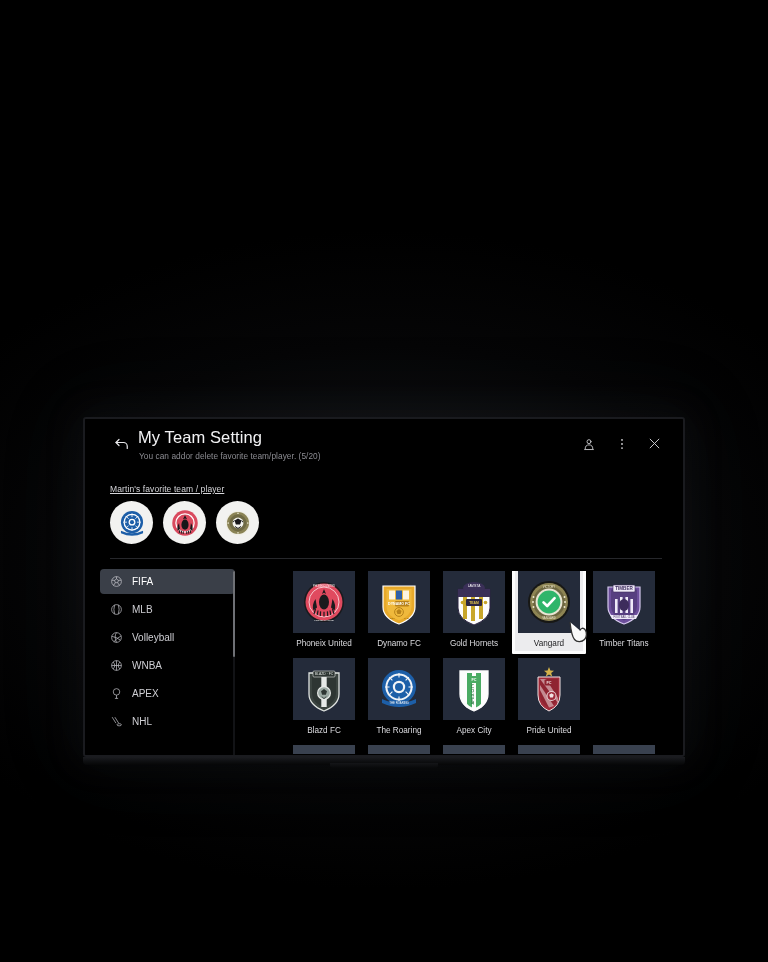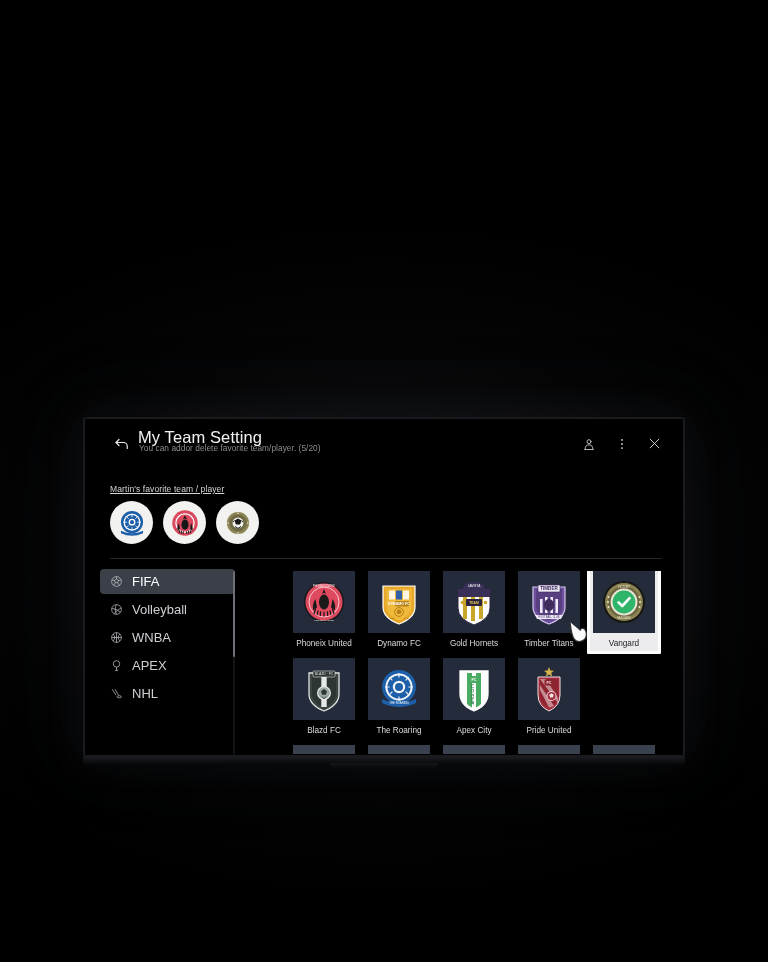--- a/index.html
+++ b/index.html
@@ -56,21 +56,21 @@
     width: 20px; height: 20px;
     color: #e9e9ec;
     display: flex; align-items: center; justify-content: center;
   }
   .title {
     position: absolute; left: 53px; top: 9px;
     font-size: 16.5px; font-weight: 400; color: #f2f2f4;
     letter-spacing: .1px;
   }
   .subtitle {
-    position: absolute; left: 54px; top: 24px;
+    position: absolute; left: 54px; top: 32px;
     font-size: 8.3px; color: #8c8c92; letter-spacing: .05px;
   }
   .hdr-actions {
     position: absolute; right: 20px; top: 16px;
     display: flex; align-items: center; gap: 16px;
   }
   .hdr-icon {
     width: 17px; height: 17px; color: #d2d2d6;
     display: flex; align-items: center; justify-content: center;
   }
@@ -101,21 +101,21 @@
     position: absolute; left: 15px; top: 150px;
     width: 135px; bottom: 0;
     overflow: hidden;
   }
   .side-item {
     display: flex; align-items: center; gap: 9px;
     height: 25px; padding: 4px 10px;
     border-radius: 4px;
     margin-bottom: 3px;
     color: #cfcfd4;
-    font-size: 13px;
+    font-size: 10px;
   }
   .side-item.active { background: #3a3f48; color: #fff; }
   .side-icon { width: 13px; height: 13px; flex: 0 0 13px; color: #c8c8cd; }
   .sb-track {
     position: absolute; left: 148px; top: 152px;
     width: 2px; height: 188px;
     background: #121316;
   }
   .sb-thumb {
     position: absolute; left: 148px; top: 152px;
@@ -267,20 +267,29 @@
           <span class="side-icon">
             <svg width="13" height="13" viewBox="0 0 24 24" fill="none" stroke="currentColor" stroke-width="1.3">
               <circle cx="12" cy="12" r="9"></circle>
               <path d="M12 7.2 L15.6 9.9 L14.2 14.2 L9.8 14.2 L8.4 9.9 Z"></path>
               <path d="M12 3 V7.2 M3.4 9.6 L8.4 9.9 M20.6 9.6 L15.6 9.9 M6.5 19.4 L9.8 14.2 M17.5 19.4 L14.2 14.2"></path>
             </svg>
           </span>
           <span>FIFA</span>
         </div>
 
+        <div class="side-item">
+          <span class="side-icon">
+            <svg width="13" height="13" viewBox="0 0 24 24" fill="none" stroke="currentColor" stroke-width="1.3">
+              <circle cx="12" cy="12" r="9"></circle>
+              <path d="M8.4 4 Q6 12 8.4 20 M15.6 4 Q18 12 15.6 20"></path>
+            </svg>
+          </span>
+          <span>MLB</span>
+        </div>
 
 
         <div class="side-item">
           <span class="side-icon">
             <svg width="13" height="13" viewBox="0 0 24 24" fill="none" stroke="currentColor" stroke-width="1.3">
               <circle cx="12" cy="12" r="9"></circle>
               <path d="M12 3 Q7 10 12 21 M3.2 10 Q11 10.5 19.4 17 M20.6 9 Q13 13 7 20"></path>
             </svg>
           </span>
           <span>Volleyball</span>
@@ -376,41 +385,20 @@
                 <path d="M7 12 H39 V20 H7 Z" fill="#3a2f57"></path>
                 <ellipse cx="23" cy="11" rx="11" ry="6" fill="#3a2f57"></ellipse>
                 <text x="23" y="9.5" font-size="3.2" fill="#fff" text-anchor="middle" font-family="sans-serif">LAVISTA</text>
                 <rect x="15" y="22" width="16" height="7" rx="1" fill="#2b2440"></rect>
                 <text x="23" y="27.4" font-size="3.4" fill="#e3c44a" text-anchor="middle" font-weight="bold" font-family="sans-serif">TEAM</text>
                 <circle cx="11.5" cy="25.5" r="1.8" fill="#c8a62a"></circle>
                 <circle cx="34.5" cy="25.5" r="1.8" fill="#c8a62a"></circle>
               </svg>
             </div>
             <div class="tile-label">Gold Hornets</div>
-          </div>
-
-          <div class="tile">
-            <div class="tile-art">
-              <svg width="46" height="50" viewBox="0 0 46 50">
-                <path d="M7 10 H39 V30 Q39 41 23 47 Q7 41 7 30 Z" fill="#6d4f9c" stroke="#d6c9ee" stroke-width="1.2"></path>
-                <path d="M10 12.5 H36 V29.5 Q36 38.5 23 43.5 Q10 38.5 10 29.5 Z" fill="#573f80"></path>
-                <rect x="12" y="8" width="22" height="7" rx="1" fill="#efeaf8" stroke="#3d2c5c" stroke-width=".6"></rect>
-                <text x="23" y="13.4" font-size="4.6" fill="#3d2c5c" text-anchor="middle" font-weight="bold" font-family="sans-serif">TIMBER</text>
-                <g fill="#efeaf8">
-                  <rect x="14" y="22" width="2.6" height="14"></rect>
-                  <rect x="19" y="20" width="2.6" height="16"></rect>
-                  <rect x="24.4" y="20" width="2.6" height="16"></rect>
-                  <rect x="29.4" y="22" width="2.6" height="14"></rect>
-                </g>
-                <ellipse cx="23" cy="28" rx="5" ry="6" fill="#3d2c5c"></ellipse>
-                <path d="M9 38 H37 L35 42 H11 Z" fill="#efeaf8"></path>
-                <text x="23" y="41" font-size="2.6" fill="#3d2c5c" text-anchor="middle" font-family="sans-serif">FOOTBALL CLUB</text>
-              </svg>
-            </div>
-            <div class="tile-label">Timber Titans</div>
           </div>
 
           <div class="tile selected">
             <div class="sel-frame"></div>
             <div class="tile-art">
               <svg width="50" height="50" viewBox="0 0 50 50">
                 <circle cx="25" cy="25" r="21" fill="#171714"></circle>
                 <circle cx="25" cy="25" r="19" fill="#8d8453"></circle>
                 <circle cx="25" cy="25" r="16" fill="#6d6640"></circle>
                 <circle cx="25" cy="25" r="13.4" fill="#e9e6d4"></circle>
@@ -424,20 +412,41 @@
                     <circle cx="9.5" cy="30" r="1"></circle>
                   <circle cx="40.5" cy="20" r="1"></circle>
                     <circle cx="41" cy="25" r="1"></circle>
                     <circle cx="40.5" cy="30" r="1"></circle>
                 </g>
               </svg>
             </div>
             <div class="tile-label">Vangard</div>
           </div>
 
+          <div class="tile">
+            <div class="tile-art">
+              <svg width="46" height="50" viewBox="0 0 46 50">
+                <path d="M7 10 H39 V30 Q39 41 23 47 Q7 41 7 30 Z" fill="#6d4f9c" stroke="#d6c9ee" stroke-width="1.2"></path>
+                <path d="M10 12.5 H36 V29.5 Q36 38.5 23 43.5 Q10 38.5 10 29.5 Z" fill="#573f80"></path>
+                <rect x="12" y="8" width="22" height="7" rx="1" fill="#efeaf8" stroke="#3d2c5c" stroke-width=".6"></rect>
+                <text x="23" y="13.4" font-size="4.6" fill="#3d2c5c" text-anchor="middle" font-weight="bold" font-family="sans-serif">TIMBER</text>
+                <g fill="#efeaf8">
+                  <rect x="14" y="22" width="2.6" height="14"></rect>
+                  <rect x="19" y="20" width="2.6" height="16"></rect>
+                  <rect x="24.4" y="20" width="2.6" height="16"></rect>
+                  <rect x="29.4" y="22" width="2.6" height="14"></rect>
+                </g>
+                <ellipse cx="23" cy="28" rx="5" ry="6" fill="#3d2c5c"></ellipse>
+                <path d="M9 38 H37 L35 42 H11 Z" fill="#efeaf8"></path>
+                <text x="23" y="41" font-size="2.6" fill="#3d2c5c" text-anchor="middle" font-family="sans-serif">FOOTBALL CLUB</text>
+              </svg>
+            </div>
+            <div class="tile-label">Timber Titans</div>
+          </div>
+
         </div>
 
         <div class="grid-row">
 
           <div class="tile">
             <div class="tile-art">
               <svg width="46" height="50" viewBox="0 0 46 50">
                 <path d="M8 9 H38 V30 Q38 41 23 47 Q8 41 8 30 Z" fill="#3b4440" stroke="#dfe3e0" stroke-width="1.3"></path>
                 <path d="M11 12 H35 V29.5 Q35 38.5 23 43.5 Q11 38.5 11 29.5 Z" fill="#2e3633"></path>
                 <rect x="20.3" y="12" width="5.4" height="31" fill="#e6e9e7"></rect>

